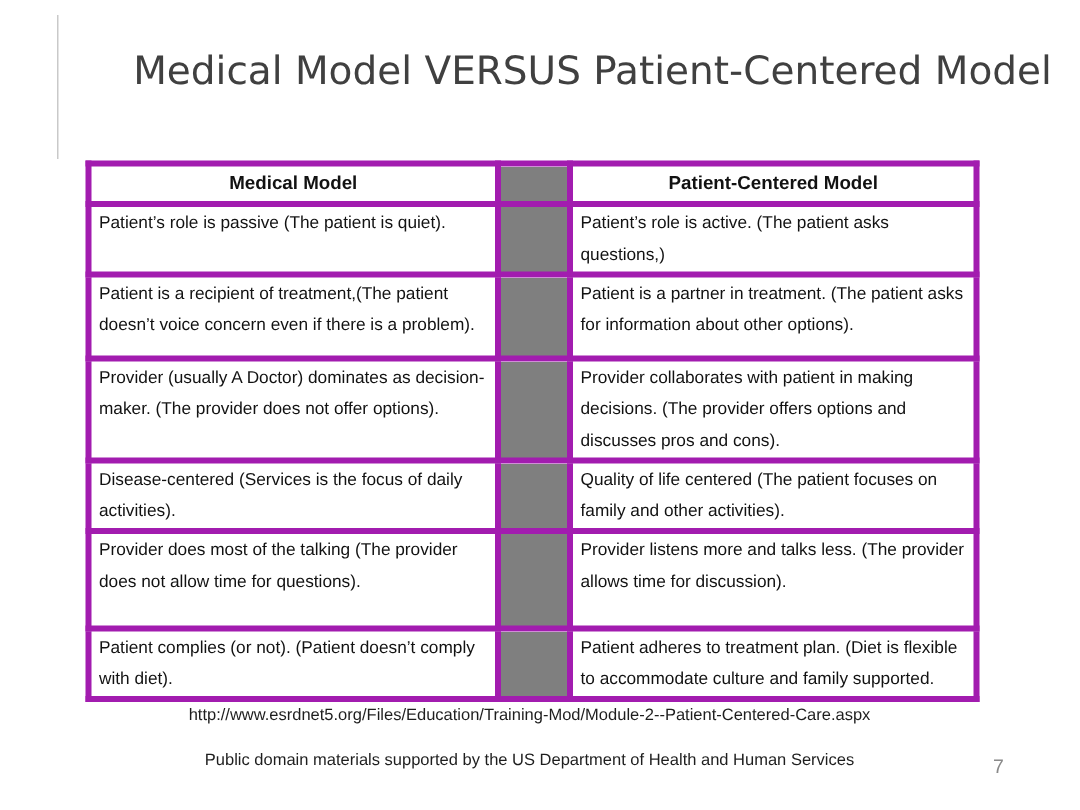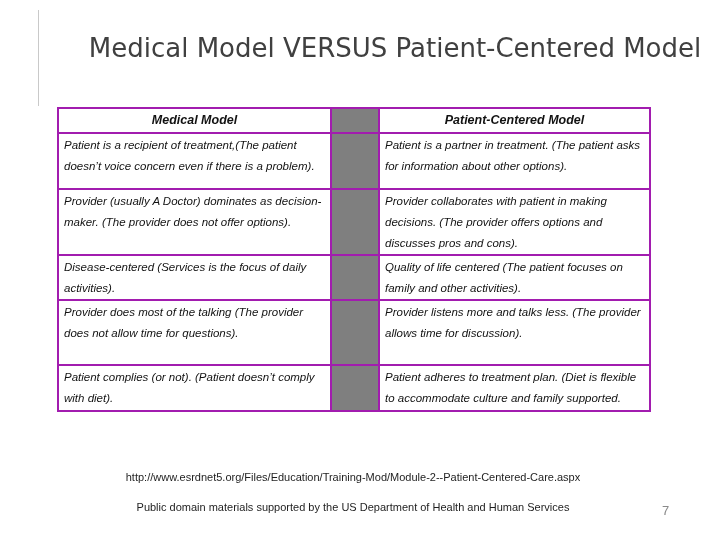--- a/index.html
+++ b/index.html
@@ -17,22 +17,22 @@
   .edge-line {
     position:absolute; left:38px; top:10px; width:1px; height:96px;
     background:#c9c9c9;
   }
   table.compare {
     position:absolute; left:57px; top:107px; width:592px;
     border-collapse:collapse; table-layout:fixed;
     font-size:11.5px; line-height:21px; color:#121212;
   }
   table.compare td, table.compare th {
-    border:2px solid #a21caf; vertical-align:top;
-    padding:1px 5px 0 5px; overflow:hidden;font-style:italic;
+    border:4px solid #a21caf; vertical-align:top;
+    padding:1px 5px 0 5px; overflow:hidden;
   }
   table.compare th {
     font-size:12.5px; font-weight:bold; text-align:center;
     vertical-align:middle; padding:1px 2px;
   }
   .gap { background:#7f7f7f; padding:0; }
   tr.hrow { height:22px; }
   tr.r0 { height:43px; }
   tr.r1 { height:56px; }
   tr.r2 { height:65px; }
@@ -62,20 +62,25 @@
     <col style="width:273px">
     <col style="width:48px">
     <col style="width:271px">
   </colgroup>
   <tbody>
     <tr class="hrow">
       <th>Medical Model</th>
       <th class="gap"></th>
       <th>Patient-Centered Model</th>
     </tr>
+    <tr class="r0">
+      <td>Patient’s role is passive (The patient is quiet).</td>
+      <td class="gap"></td>
+      <td>Patient’s role is active. (The patient asks questions,)</td>
+    </tr>
     <tr class="r1">
       <td>Patient is a recipient of treatment,(The patient doesn’t voice concern even if there is a problem).</td>
       <td class="gap"></td>
       <td>Patient is a partner in treatment. (The patient asks for information about other options).</td>
     </tr>
     <tr class="r2">
       <td>Provider (usually A Doctor) dominates as decision-maker. (The provider does not offer options).</td>
       <td class="gap"></td>
       <td>Provider collaborates with patient in making decisions. (The provider offers options and discusses pros and cons).</td>
     </tr>

